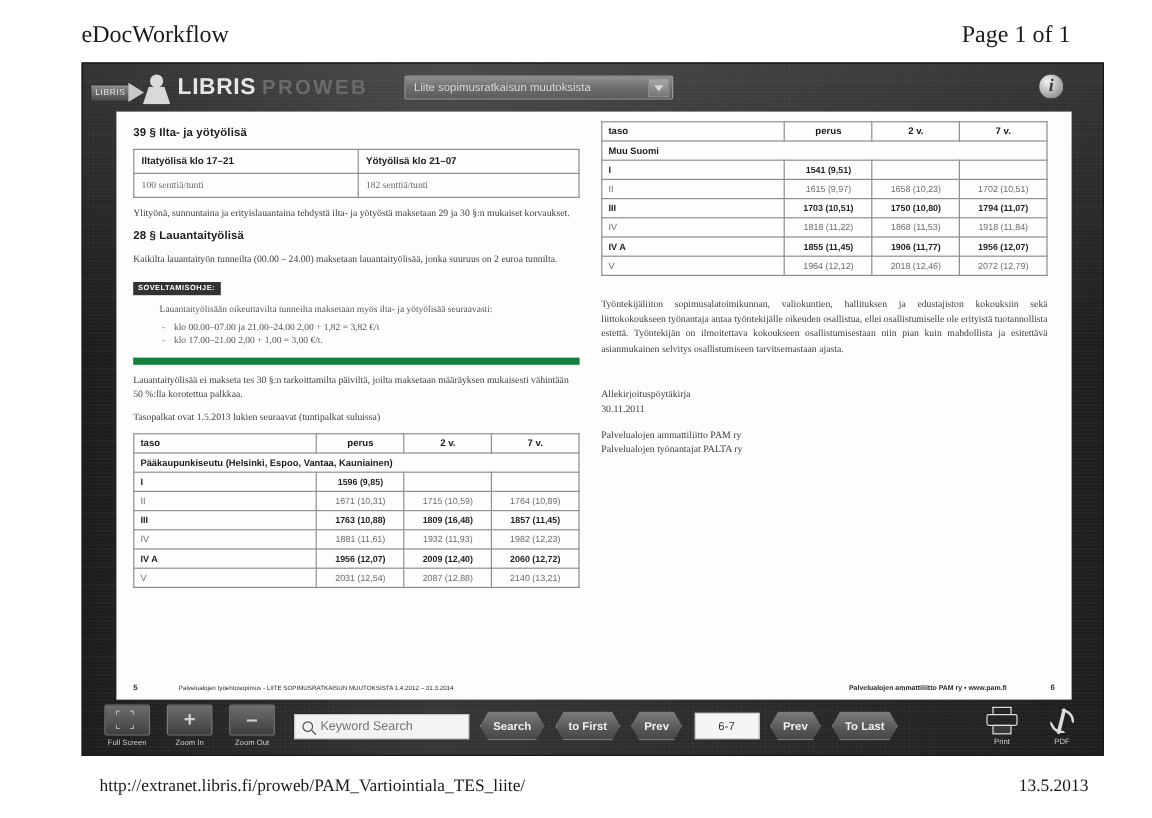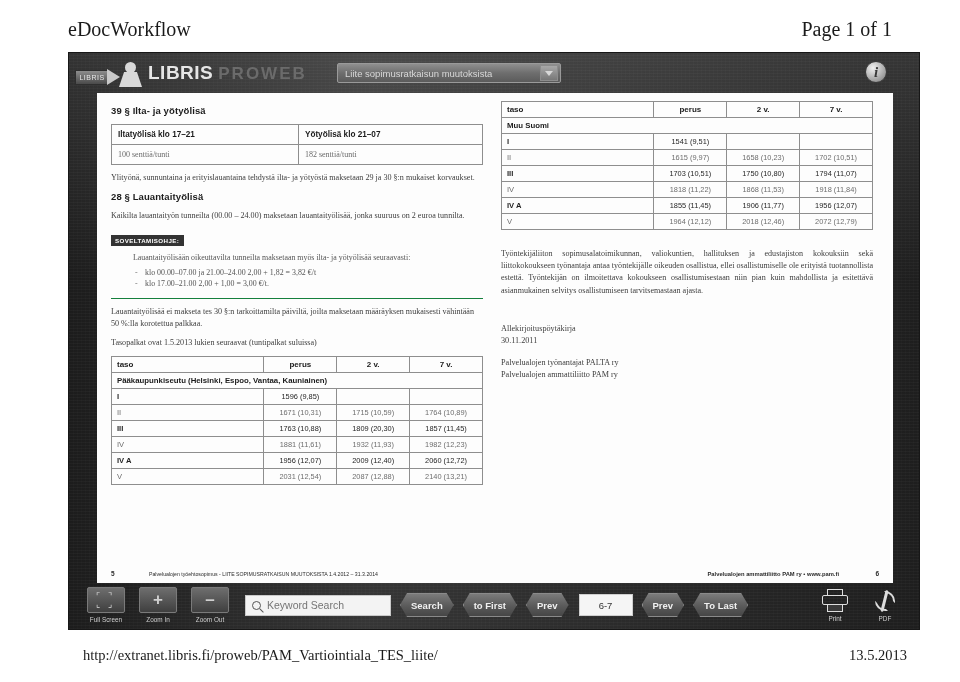--- a/index.html
+++ b/index.html
@@ -192,36 +192,36 @@
 
   
   table.pay { font-size: 7.4px; }
   table.pay th.lvl { width: 41%; }
   table.pay th.c { text-align: center; width: 19.6%; }
   table.pay td.c { text-align: center; }
   table.pay tr.groupname td {
     font-weight: bold; color: #1b1b1b; font-size: 7.8px;
   }
   table.pay tr.odd td { color: #6e6e6e; }
-  table.pay tr.even td { color: #1f1f1f; font-weight: normal; }
+  table.pay tr.even td { color: #1f1f1f; font-weight: bold; }
   table.pay tr.even td.lbl { font-weight: bold; }
   table.pay td.lbl { font-size: 7.6px; }
 
   
   .ohje-wrap { margin-top: 7px; }
   .ohje-tag {
     display: inline-block;
     background: #333; color: #fff;
     font-family: "Liberation Sans", sans-serif;
     font-weight: bold; font-size: 6.2px; letter-spacing: .4px;
     padding: 2px 5px 2px 4px;
   }
   .ohje-body {
     padding: 5px 0 4px 22px;
-    border-bottom: 1px solid #15803d;
+    border-bottom: 6px solid #15803d;
   }
   .ohje-body .para { margin: 0 0 2px 0; color: #555; font-size: 7.9px; }
   .ohje-list { list-style: none; margin: 2px 0 4px 0; padding: 0; }
   .ohje-list li {
     font-family: "Liberation Serif", serif;
     font-size: 7.9px; line-height: 11.5px; color: #555;
     position: relative; padding-left: 12px;
   }
   .ohje-list li::before {
     content: "-"; position: absolute; left: 2px; top: 0; color: #777;
@@ -427,21 +427,21 @@
             </tr>
             <tr class="odd">
               <td class="lbl">II</td>
               <td class="c">1671 (10,31)</td>
               <td class="c">1715 (10,59)</td>
               <td class="c">1764 (10,89)</td>
             </tr>
             <tr class="even">
               <td class="lbl">III</td>
               <td class="c">1763 (10,88)</td>
-              <td class="c">1809 (20,30)</td>
+              <td class="c">1809 (16,48)</td>
               <td class="c">1857 (11,45)</td>
             </tr>
             <tr class="odd">
               <td class="lbl">IV</td>
               <td class="c">1881 (11,61)</td>
               <td class="c">1932 (11,93)</td>
               <td class="c">1982 (12,23)</td>
             </tr>
             <tr class="even">
               <td class="lbl">IV A</td>
@@ -510,22 +510,22 @@
             </tr>
           </tbody>
             </table>
 
           <p class="para justify" style="margin-top:18px;">Työntekijäliiton sopimusalatoimikunnan, valiokuntien, hallituksen ja edustajiston kokouksiin sekä liittokokoukseen työnantaja antaa työntekijälle oikeuden osallistua, ellei osallistumiselle ole erityistä tuotannollista estettä. Työntekijän on ilmoitettava kokoukseen osallistumisestaan niin pian kuin mahdollista ja esitettävä asianmukainen selvitys osallistumiseen tarvitsemastaan ajasta.</p>
 
           <div class="sig-block">
             <div class="line">Allekirjoituspöytäkirja</div>
             <div class="line">30.11.2011</div>
             <div class="gap"></div>
+            <div class="line">Palvelualojen ammattiliitto PAM ry</div>
             <div class="line">Palvelualojen työnantajat PALTA ry</div>
-            <div class="line">Palvelualojen ammattiliitto PAM ry</div>
           </div>
         </div>
       </div>
 
       <div class="paper-foot">
         <span class="pg">5</span>
         <span class="ftxt left">Palvelualojen työehtosopimus - LIITE SOPIMUSRATKAISUN MUUTOKSISTA 1.4.2012 – 31.3.2014</span>
         <span class="ftxt right">Palvelualojen ammattiliitto PAM ry • www.pam.fi</span>
         <span class="pg r">6</span>
       </div>

